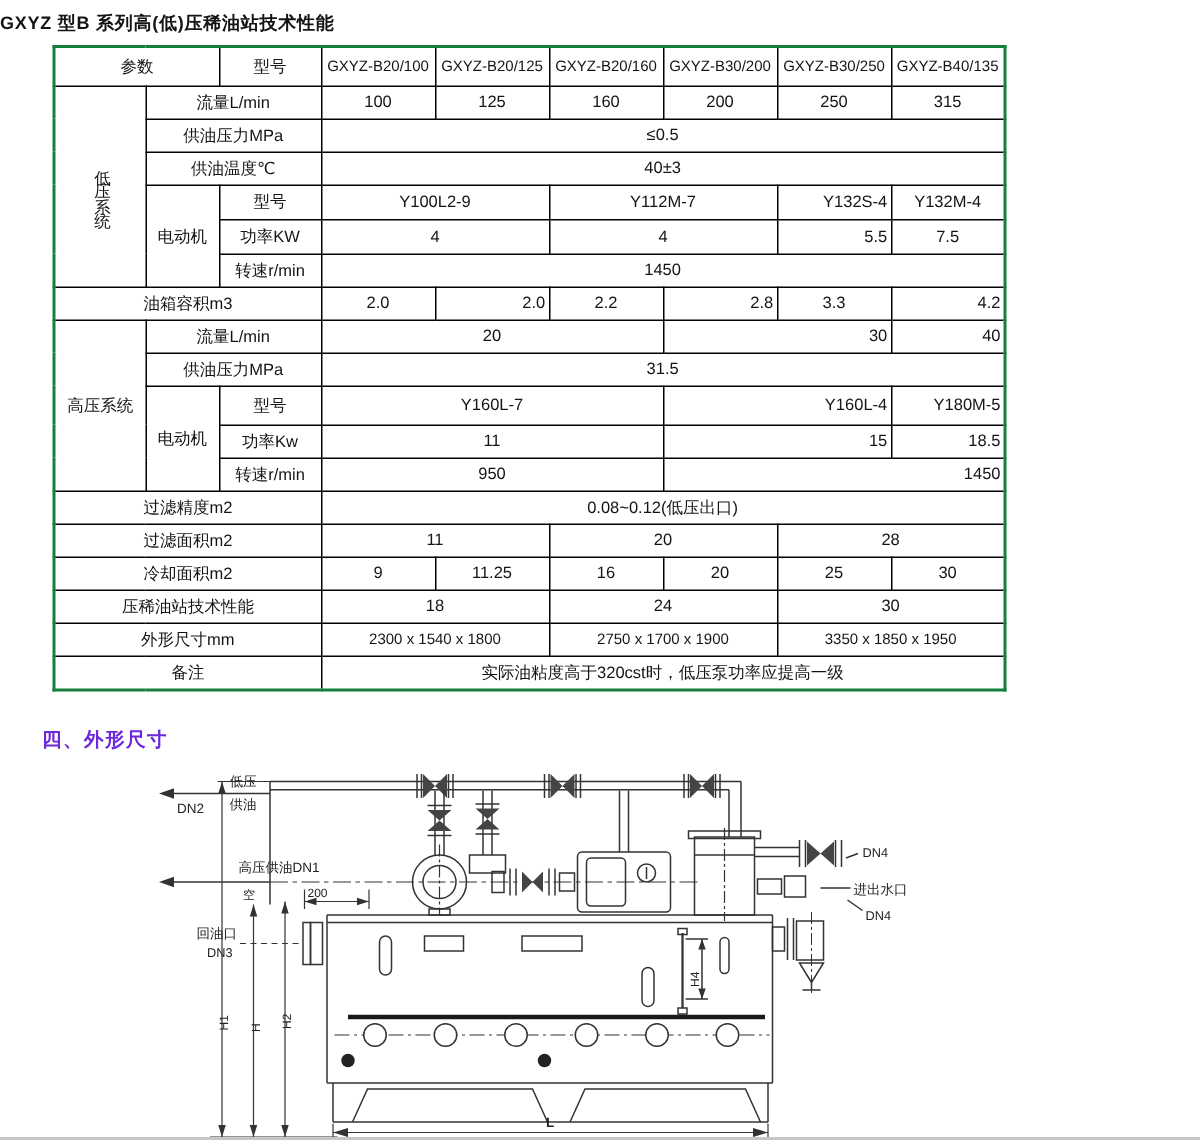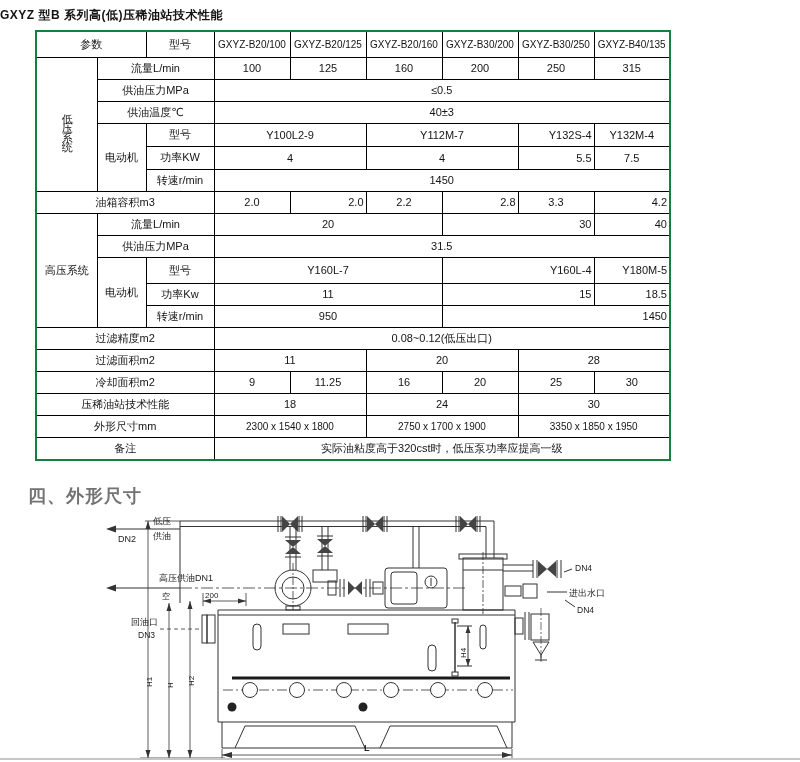--- a/index.html
+++ b/index.html
@@ -21,22 +21,22 @@
     border:1px solid #000;text-align:center;vertical-align:middle;
     padding:0 2px;overflow:hidden;white-space:nowrap;height:21px;
   }
   table.spec td.al{text-align:right;padding-left:3px;}
   table.spec td.hdr{font-size:10px;}
   .vtext{
     display:inline-block;writing-mode:vertical-rl;text-orientation:upright;
     letter-spacing:9px;font-size:11px;
   }
   .section-heading{
-    position:absolute;left:28px;top:484px;font-size:18px;font-weight:bold;
-    color:#737373;letter-spacing:1px;
+    position:absolute;left:28px;top:484px;font-size:13px;font-weight:bold;
+    color:#6d28d9;letter-spacing:1px;
   }
   svg.drawing{position:absolute;left:85px;top:508px;}
   svg.drawing text{font-family:"Liberation Sans","DejaVu Sans",sans-serif;fill:#222;}
   .bottom-rule{
     position:absolute;left:0;top:758px;width:800px;height:2px;background:#c6c6c6;
   }
 </style>
 </head>
 <body>
 

